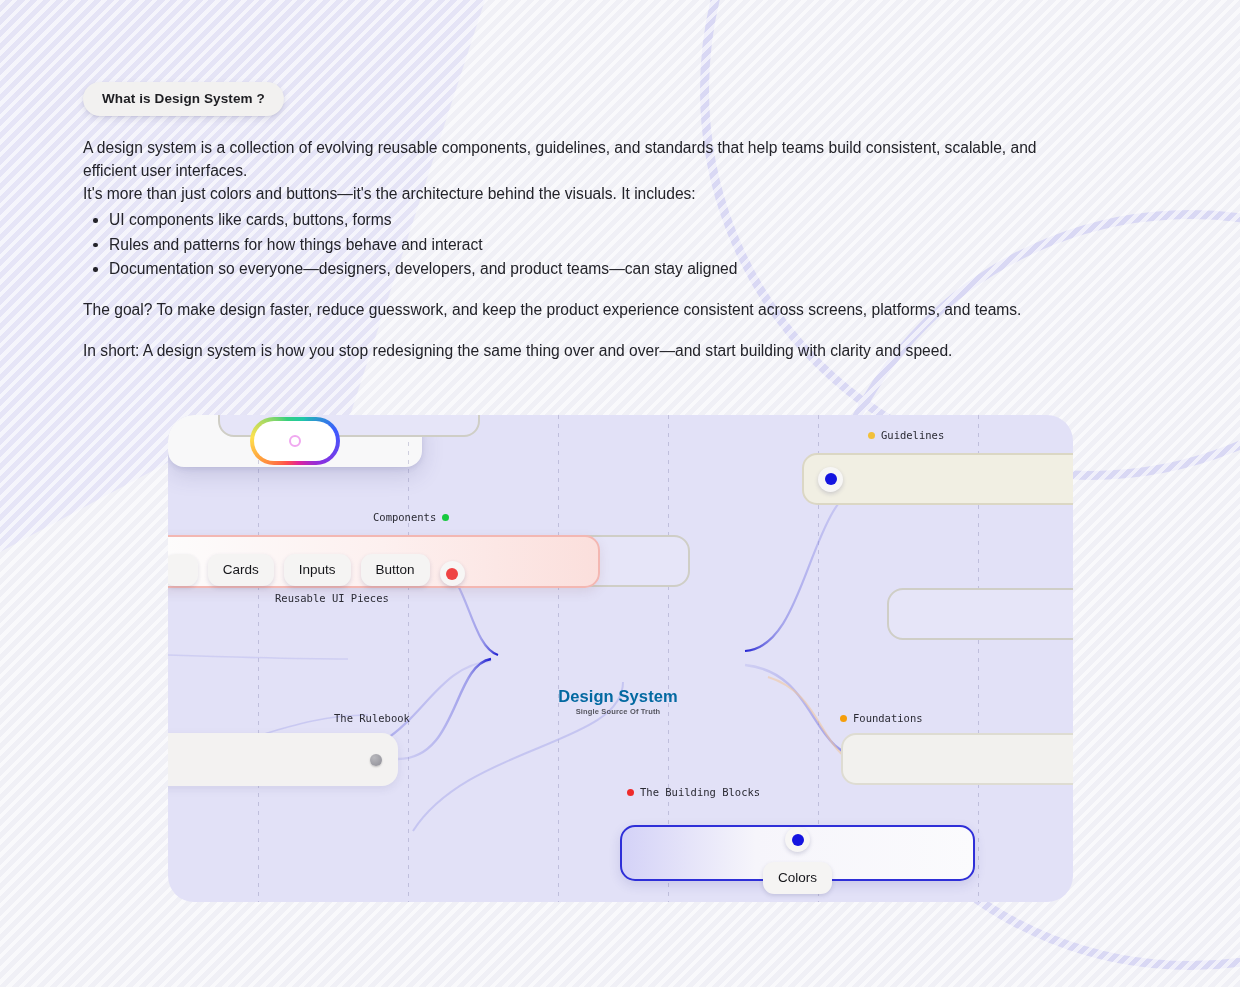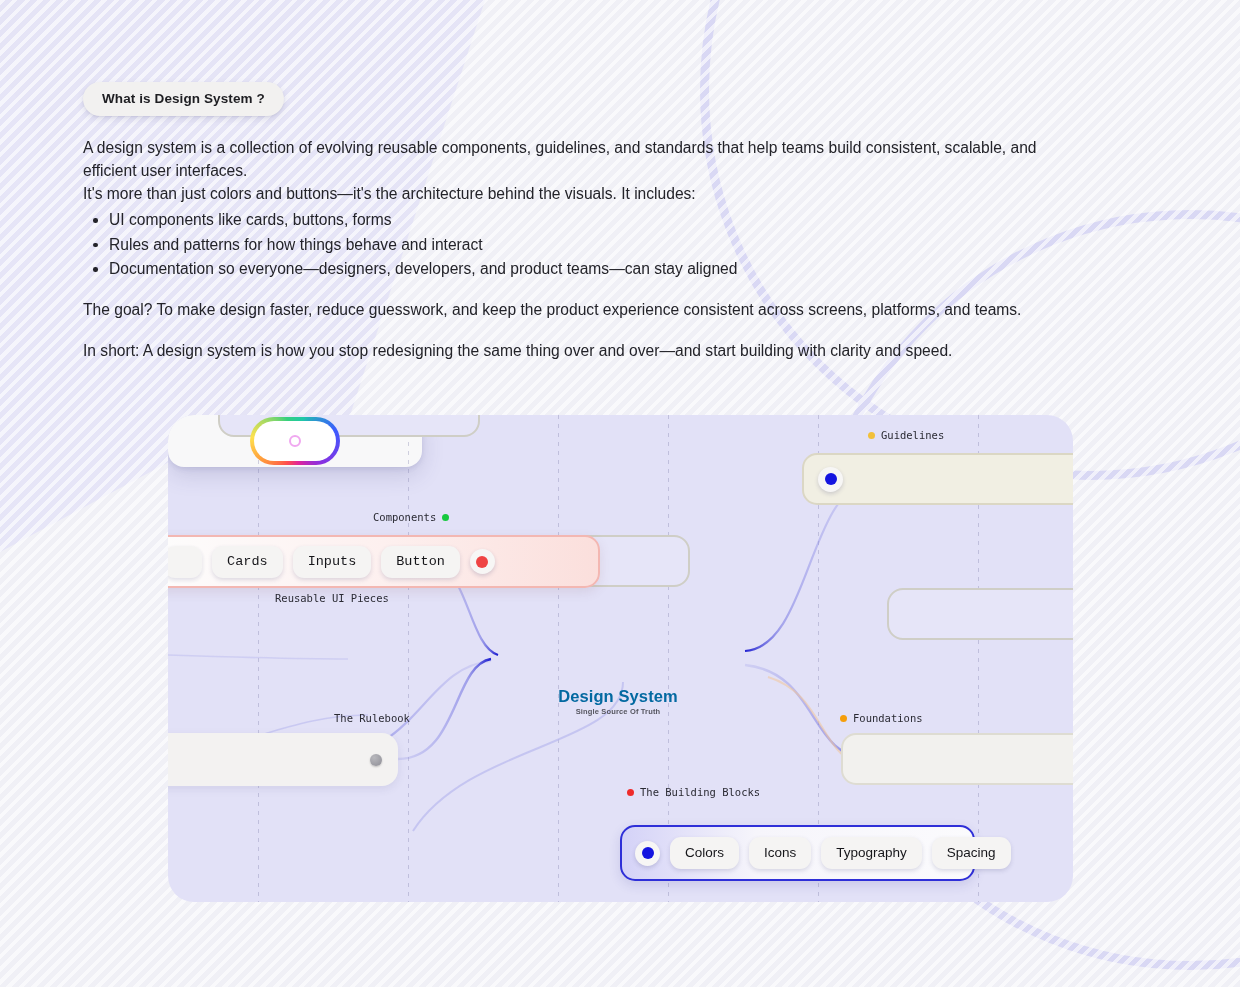--- a/index.html
+++ b/index.html
@@ -224,41 +224,41 @@
   
   #node-components {
     left: -20px;
     top: 120px;
     width: 452px;
     height: 53px;
     background: linear-gradient(90deg,#fdfdfd 0%,#fdf0ef 52%,#fbdfdc 100%);
     border: 2px solid #f3b7b2;
     border-radius: 15px;
     display: flex;
-    align-items: center;
+    align-items: flex-end;
     gap: 10px;
     padding: 0 14px;
     box-shadow: 0 4px 12px rgba(120,70,80,.12);
-    font-family: Liberation Mono, monospace;
   }
 
   
   #node-blocks {
     left: 452px;
     top: 410px;
     width: 355px;
     height: 56px;
     background: linear-gradient(90deg,#d4d2f7 0%,#f6f5fb 38%,#fbfbfd 100%);
     border: 2px solid #2f2fd8;
     border-radius: 15px;
     display: flex;
     align-items: center;
     gap: 10px;
     padding: 0 13px;
     box-shadow: 0 4px 12px rgba(50,50,150,.14);
+    flex-direction: column;
   }
 
   
   #node-guidelines {
     left: 634px;
     top: 38px;
     width: 330px;
     height: 52px;
     display: flex;
     align-items: center;

